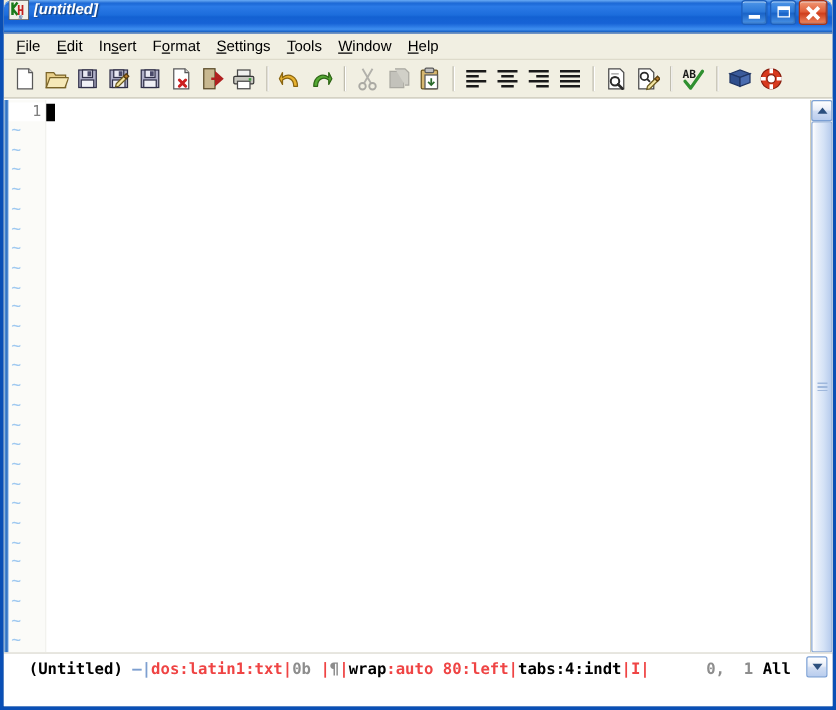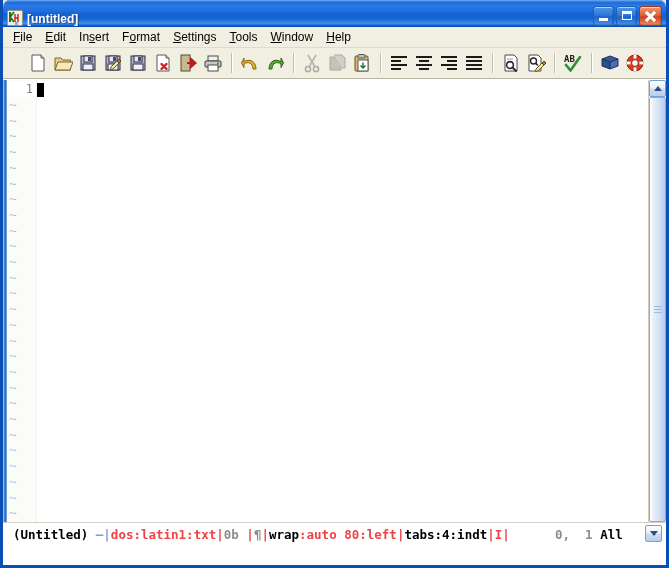--- a/index.html
+++ b/index.html
@@ -28,26 +28,27 @@
 
   
   #title-bar {
     position: relative;
     height: 26px;
     background: linear-gradient(to bottom,
         #0e5ac4 0%, #1763d2 8%, #2b7ae6 20%,
         #1c6ddc 46%, #1361d2 52%,
         #1763d6 72%, #3e8ef0 90%, #1e66c8 97%, #0d4ea8 100%);
     display: flex;
-    align-items: flex-end;
+    align-items: flex-start;
     border-bottom: 1px solid #0a4fb5;
     border-top-left-radius: 7px;
     border-top-right-radius: 7px;
     box-shadow: inset 0 1px 0 #6aa8f0;
     overflow: hidden;
+    font-style: italic;
   }
   #title-bar::before {
     content: "";
     position: absolute;
     left: 0; right: 0; top: 0; height: 3px;
     background: linear-gradient(to bottom, #5b9ff0, rgba(91,159,240,0));
     pointer-events: none;
   }
 
   #app-icon {
@@ -139,21 +140,20 @@
   .menu-item u { text-decoration: underline; }
 
   
   #toolbar {
     height: 30px;
     background: #f1efe2;
     display: flex;
     align-items: center;
     padding-left: 5px;
     border-bottom: 1px solid #b9b6a6;
-    justify-content: center;
   }
   .tb-btn {
     width: 24px; height: 24px;
     margin-right: 1px;
     display: flex;
     align-items: center;
     justify-content: center;
     cursor: default;
     flex: 0 0 auto;
   }
@@ -291,21 +291,21 @@
     height: 42px;
     background: #ffffff;
     border-top: 1px solid #d4d2c6;
     display: flex;
     flex-direction: column;
   }
   #status-bar {
     height: 22px;
     display: flex;
     align-items: center;
-    padding-left: 10px;
+    padding-left: 20px;
     font-family: "DejaVu Sans Mono", "Liberation Mono", monospace;
     font-size: 12.5px;
     font-weight: bold;
     white-space: pre;
     overflow: hidden;
     background: #ffffff;
   }
   #status-filler { flex: 1 1 auto; background: #ffffff; }
   .st-dark  { color: #000000; }
   .st-gray  { color: #ef4444; }

